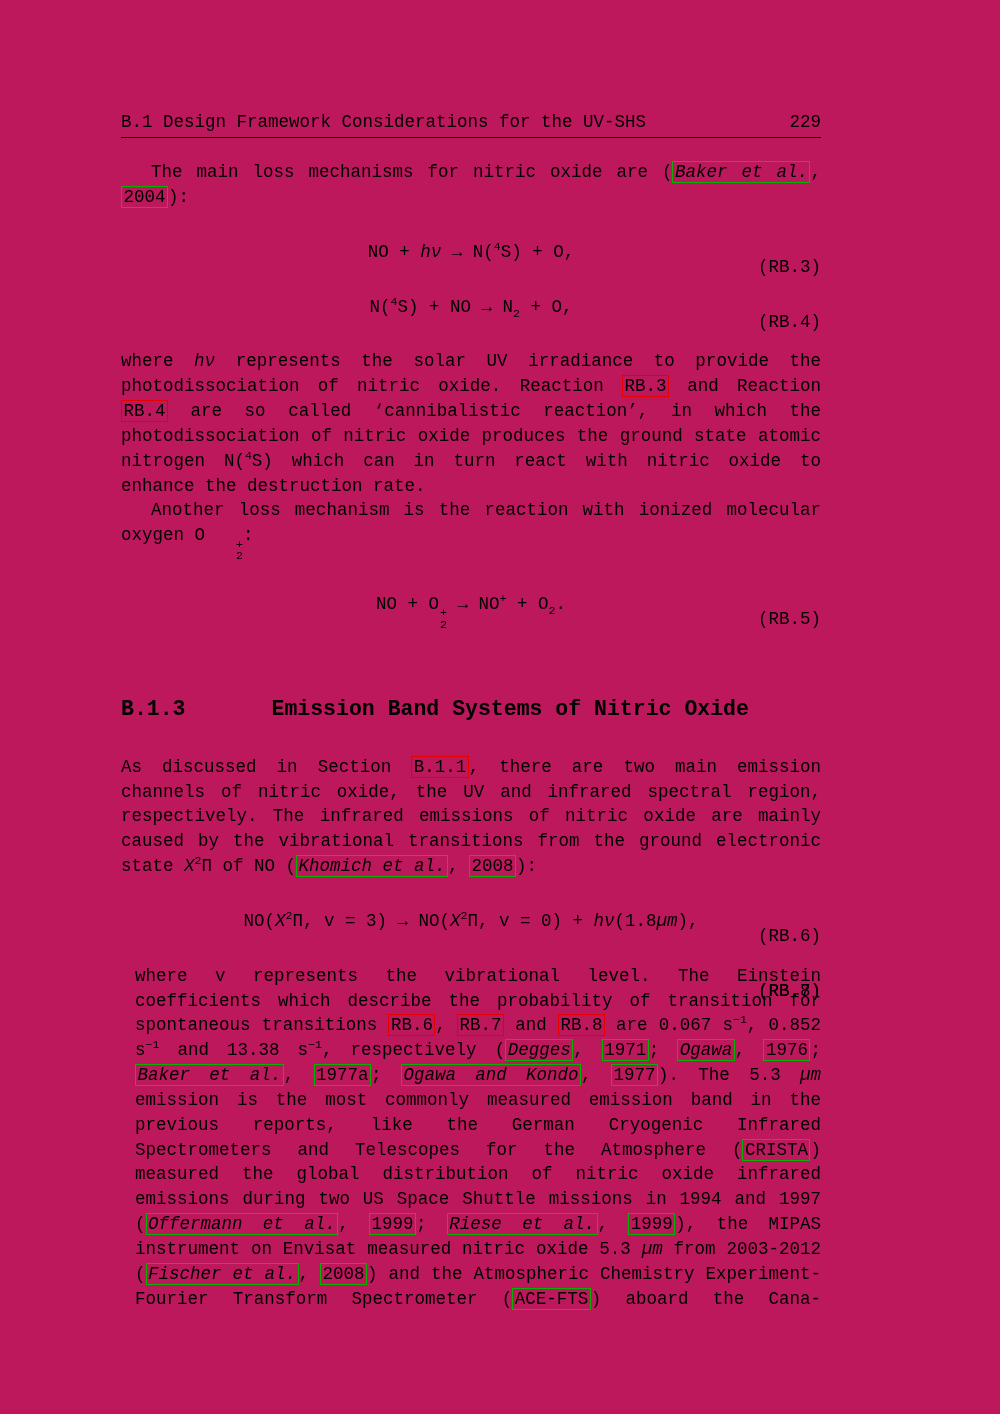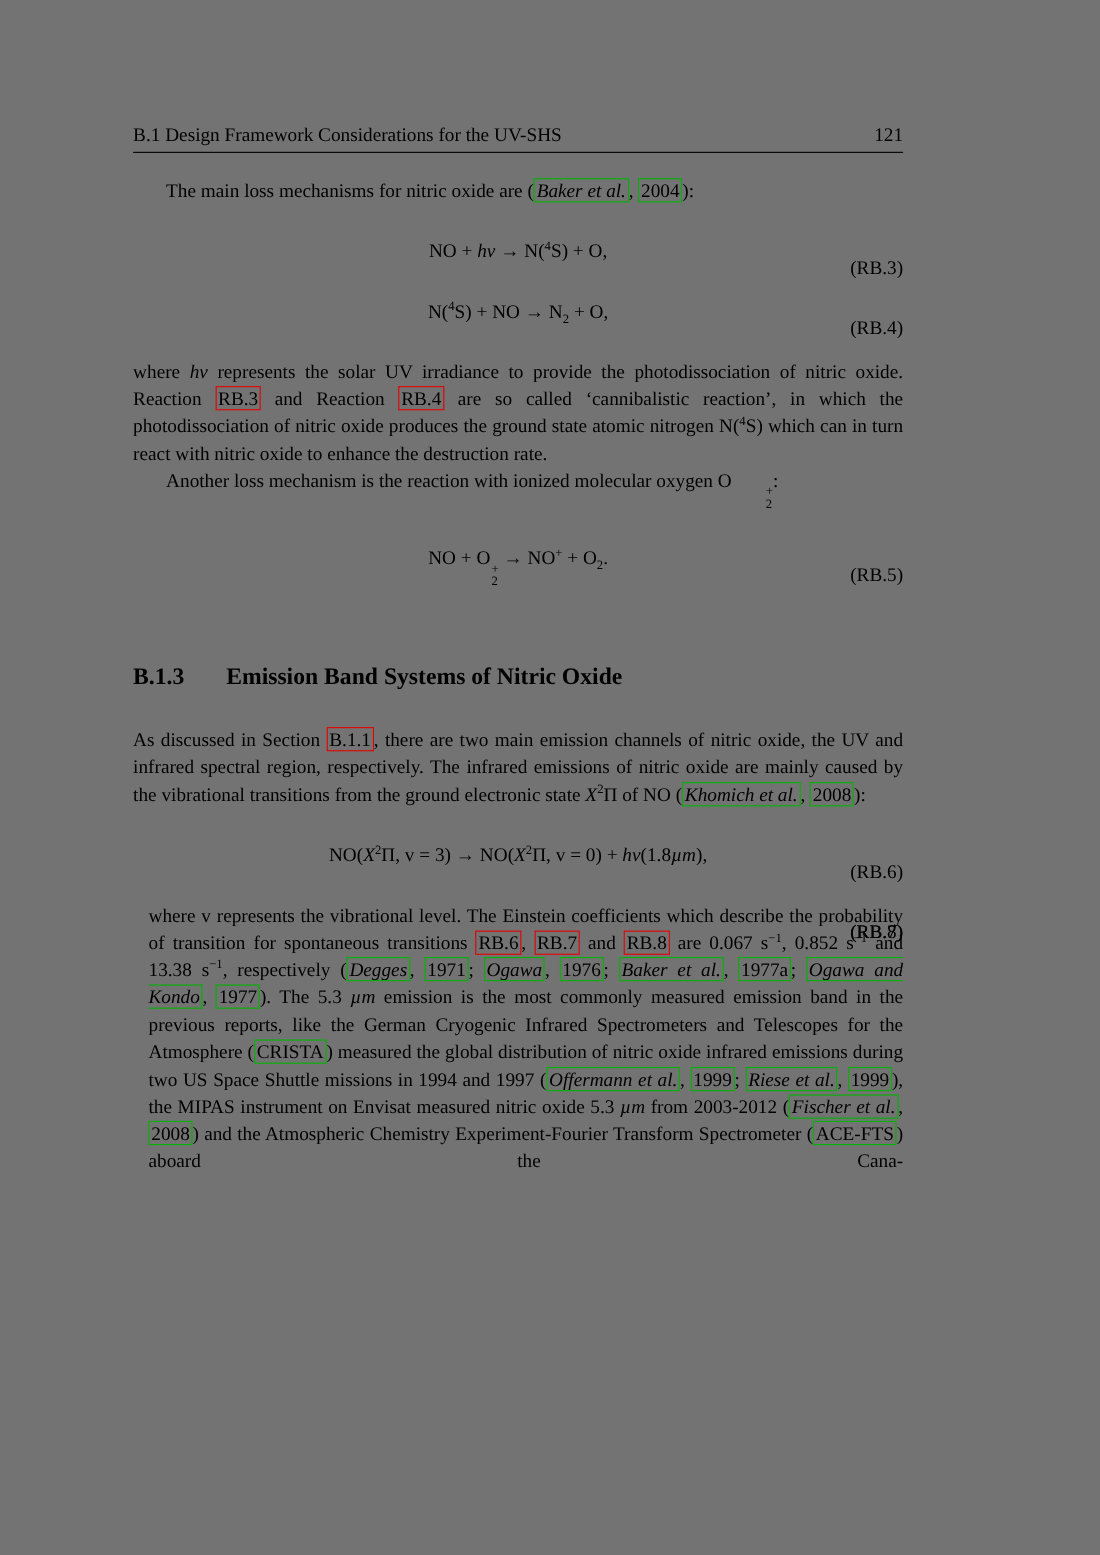--- a/index.html
+++ b/index.html
@@ -1,57 +1,57 @@
 <!DOCTYPE html>
 <html style="--green: #00b400; --red: #e60000;"><head>
 <meta charset="utf-8">
 <style>
   html,body{margin:0;padding:0;background:#ffffff;}
   .page{
     width:1000px;height:1414px;box-sizing:border-box;position:relative;
-    background:#737373;color:#000;
+    background:#be185d;color:#000;
     padding:112px 179px 40px 121px;
-    font-family:Liberation Serif, serif;
+    font-family:Liberation Mono, monospace;
     overflow:hidden;
   }
   .running-header{
     display:flex;justify-content:space-between;align-items:baseline;
     font-size:17.5px;
     border-bottom:1px solid #000;
     padding-bottom:5px;margin-bottom:22px;
   }
   .content{font-size:17.5px;line-height:1.42;text-align:justify;}
   p.para{margin:0;}
   p.para.indent{text-indent:30px;}
   p.para.jl{text-align-last:justify;margin-left:14px;}
   .eq{position:relative;text-align:center;margin:30px 0;}
   .eq .eq-tag{position:absolute;right:0;top:15px;}
   h2.sec{
     font-size:21.5px;font-weight:bold;margin:64px 0 30px 0;
-    display:flex;text-align:left;
+    display:flex;text-align:left;gap:48px;
   }
   h2.sec .sec-num{margin-right:38px;}
   .it{font-style:italic;}
   sup,sub{font-size:66%;line-height:0;}
   .lk{border:1px solid;padding:0 1.5px;}
   .lk.green{border-color:var(--green,#00b400);}
   .lk.red{border-color:var(--red,#e60000);}
   .stack{
     display:inline-flex;flex-direction:column;align-items:flex-start;
     vertical-align:-0.42em;line-height:1;margin-left:1px;
   }
   .stack .ss-sup,.stack .ss-sub{font-size:66%;line-height:1;}
 </style>
 </head>
 <body>
 
 <div class="page">
   <header class="running-header">
     <span>B.1 Design Framework Considerations for the UV-SHS</span>
-    <span>121</span>
+    <span>229</span>
   </header>
   <main class="content">
       <p class="para indent"><span>The main loss mechanisms for nitric oxide are (</span><span class="lk green it">Baker et al.</span><span>, </span><span class="lk green">2004</span><span>):</span></p>
       <div class="eq"><span class="eq-body"><span>NO + </span><span class="it">hν</span><span> → N(</span><sup>4</sup><span>S) + O,</span></span><span class="eq-tag">(RB.3)</span></div>
       <div class="eq"><span class="eq-body"><span>N(</span><sup>4</sup><span>S) + NO → N</span><sub>2</sub><span> + O,</span></span><span class="eq-tag">(RB.4)</span></div>
       <p class="para"><span>where </span><span class="it">hν</span><span> represents the solar UV irradiance to provide the photodissociation of nitric oxide. Reaction </span><span class="lk red">RB.3</span><span> and Reaction </span><span class="lk red">RB.4</span><span> are so called ‘cannibalistic reaction’, in which the photodissociation of nitric oxide produces the ground state atomic nitrogen N(</span><sup>4</sup><span>S) which can in turn react with nitric oxide to enhance the destruction rate.</span></p>
       <p class="para indent"><span>Another loss mechanism is the reaction with ionized molecular oxygen O</span><span class="stack">
           <span class="ss-sup">+</span>
           <span class="ss-sub">2</span>
         </span><span>:</span></p>

